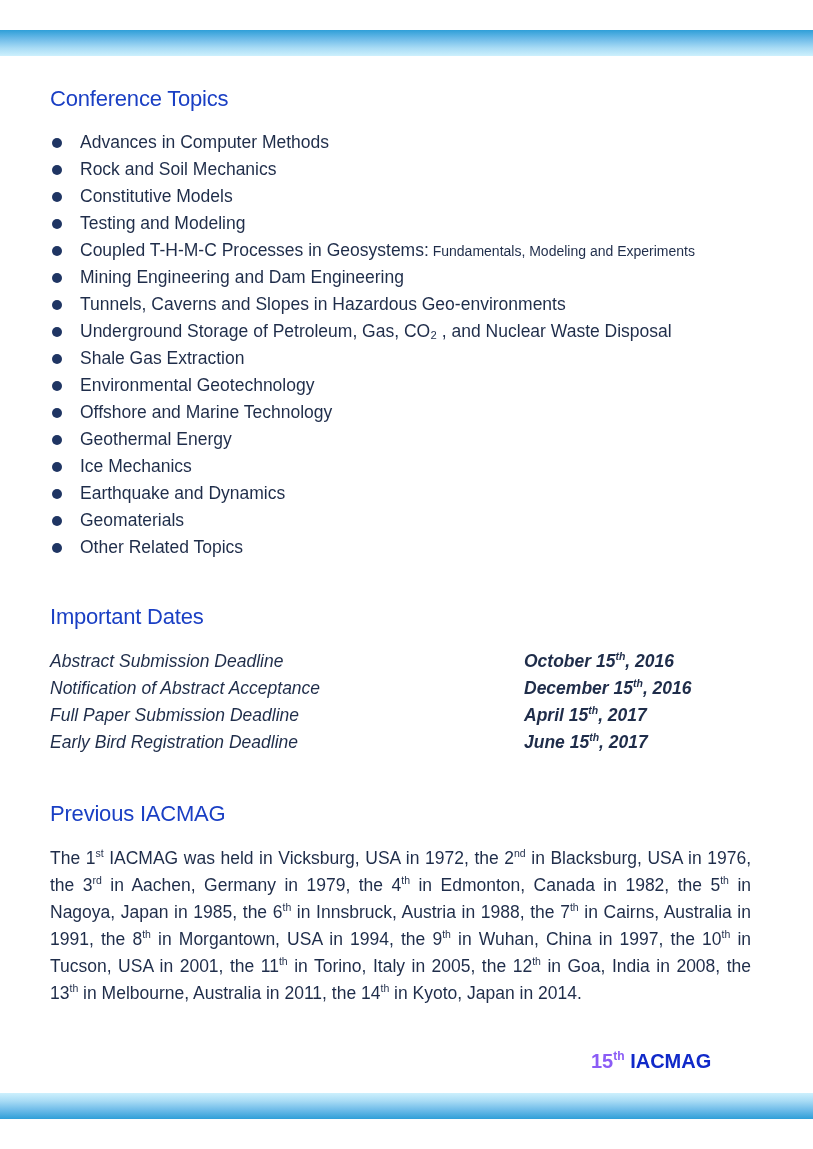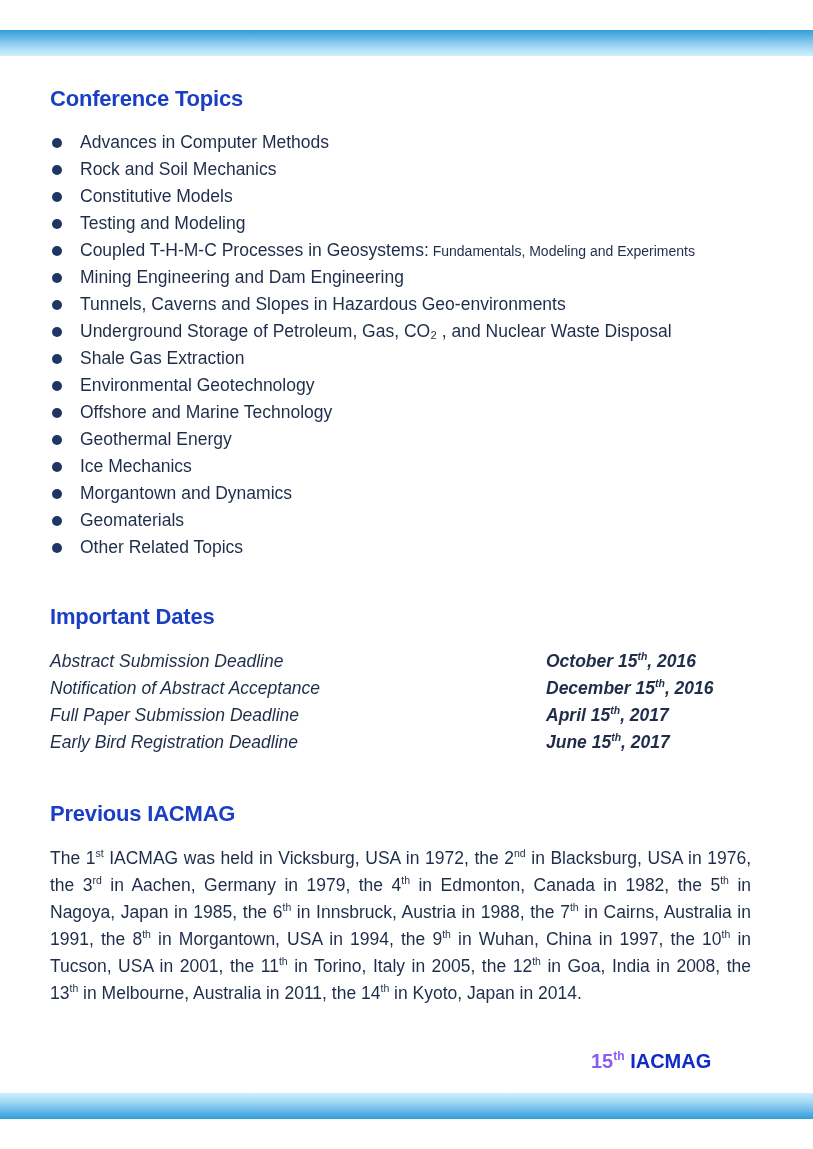--- a/index.html
+++ b/index.html
@@ -6,31 +6,31 @@
   body {
     width: 813px; height: 1149px; position: relative; background: #ffffff;
     font-family: "Liberation Sans", sans-serif; color: #1f2d4a; overflow: hidden;
   }
   .band {
     position: absolute; left: 0; width: 813px; height: 26px;
   }
   .band-top { top: 30px; background: linear-gradient(to bottom, #2f9fd8 0%, #6fbce9 35%, #a9dcf5 70%, #cdf0fd 100%); }
   .band-bottom { top: 1093px; background: linear-gradient(to bottom, #cdf0fd 0%, #a9dcf5 30%, #6fbce9 65%, #2f9fd8 100%); }
   .heading {
-    position: absolute; left: 50px; margin: 0; font-size: 22px; font-weight: bold;
+    position: absolute; left: 50px; margin: 0; font-size: 22px; font-weight: normal;
     color: #1a3fc4; letter-spacing: -0.2px;
   }
   .topics { position: absolute; left: 50px; top: 131px; margin: 0; padding: 0; list-style: none; }
   .topics li { height: 27px; line-height: 22px; font-size: 17.5px; position: relative; padding-left: 30px; white-space: nowrap; color: #1f2d4a; }
   .topics li .bullet { position: absolute; left: 2px; top: 7px; width: 10px; height: 10px; border-radius: 50%; background: #1f3563; }
   .topics li .sub { font-size: 14px; }
   .dates { position: absolute; left: 50px; top: 650px; width: 700px; }
   .date-row { height: 27px; line-height: 22px; font-size: 17.5px; position: relative; font-style: italic; }
   .date-row .label { position: absolute; left: 0; }
-  .date-row .value { position: absolute; left: 496px; font-weight: bold; color: #1f2d4a; }
+  .date-row .value { position: absolute; left: 474px; font-weight: bold; color: #1f2d4a; }
   sup { font-size: 60%; line-height: 0; vertical-align: super; }
   .prev-text {
     position: absolute; left: 50px; top: 845px; width: 701px; margin: 0;
     font-size: 17.5px; line-height: 27px; text-align: justify; color: #1f2d4a;
   }
   .footer-logo { position: absolute; left: 591px; top: 1050px; font-size: 20px; font-weight: bold; }
   .footer-logo .num { color: #8b5cf6; }
   .footer-logo .name { color: #1029c9; }
 </style>
 </head>
@@ -46,21 +46,21 @@
     <li><span class="bullet"></span><span>Testing and Modeling</span></li>
     <li><span class="bullet"></span><span>Coupled T-H-M-C Processes in Geosystems:</span><span class="sub"> Fundamentals, Modeling and Experiments</span></li>
     <li><span class="bullet"></span><span>Mining Engineering and Dam Engineering</span></li>
     <li><span class="bullet"></span><span>Tunnels, Caverns and Slopes in Hazardous Geo-environments</span></li>
     <li><span class="bullet"></span><span>Underground Storage of Petroleum, Gas, CO₂ , and Nuclear Waste Disposal</span></li>
     <li><span class="bullet"></span><span>Shale Gas Extraction</span></li>
     <li><span class="bullet"></span><span>Environmental Geotechnology</span></li>
     <li><span class="bullet"></span><span>Offshore and Marine Technology</span></li>
     <li><span class="bullet"></span><span>Geothermal Energy</span></li>
     <li><span class="bullet"></span><span>Ice Mechanics</span></li>
-    <li><span class="bullet"></span><span>Morgantown and Dynamics</span></li>
+    <li><span class="bullet"></span><span>Earthquake and Dynamics</span></li>
     <li><span class="bullet"></span><span>Geomaterials</span></li>
     <li><span class="bullet"></span><span>Other Related Topics</span></li>
   </ul>
 
 <h2 class="heading" style="top:604px">Important Dates</h2>
 <div class="dates" id="dates-list">
     <div class="date-row">
       <span class="label">Abstract Submission Deadline</span>
       <span class="value"><span>October 15</span><sup>th</sup><span>, 2016</span></span>
     </div>

